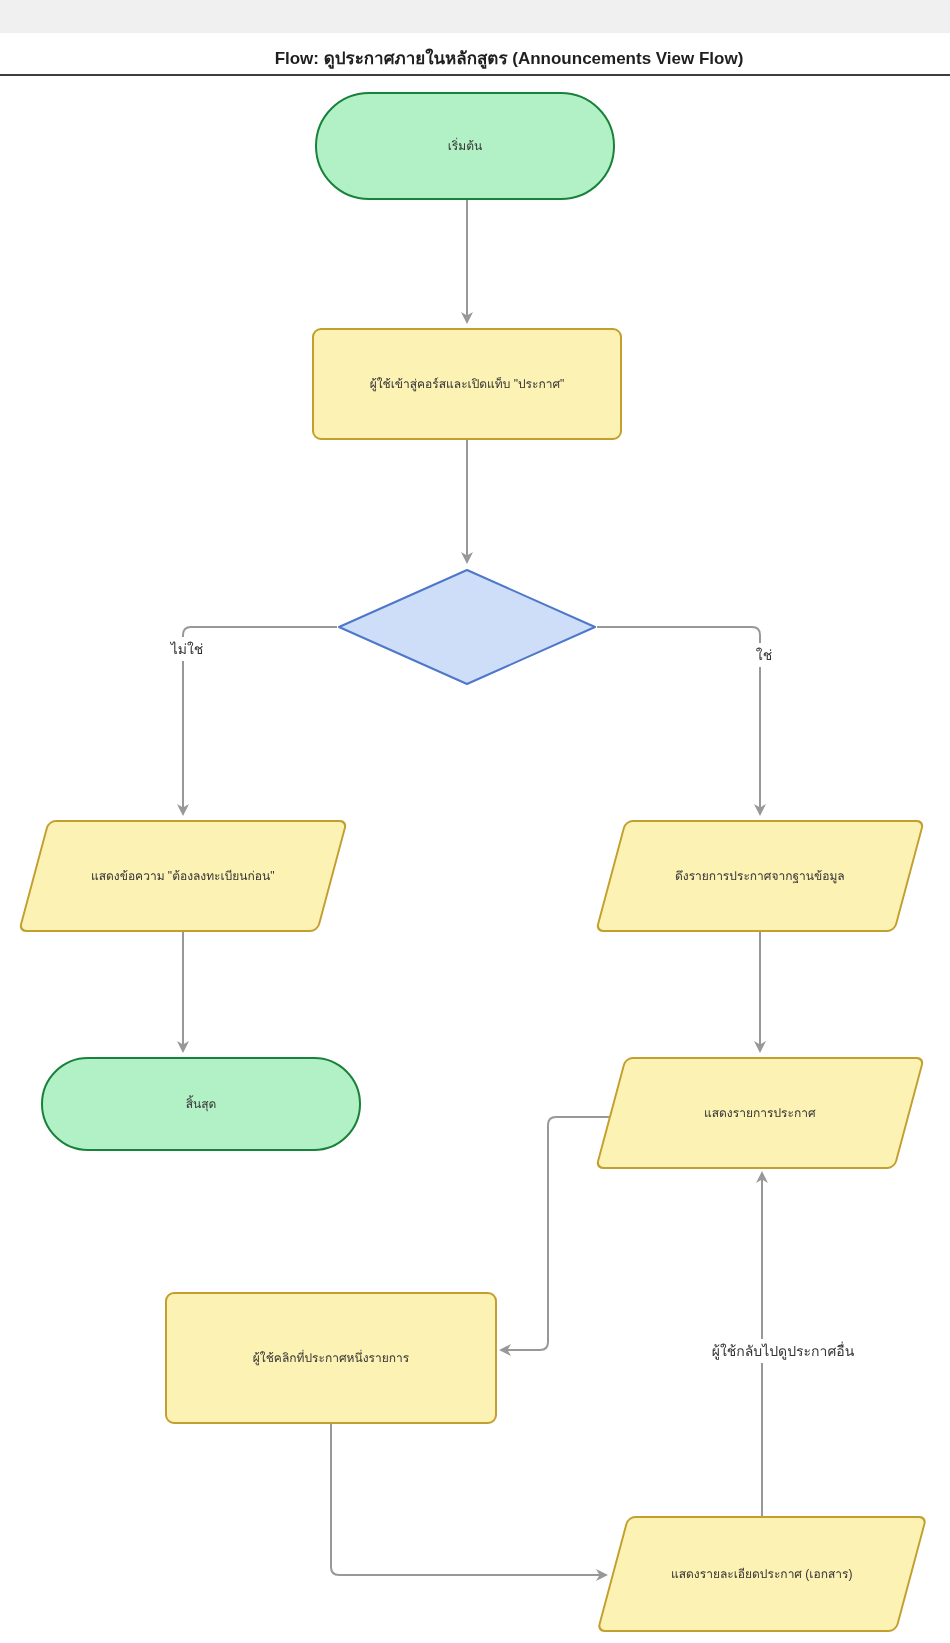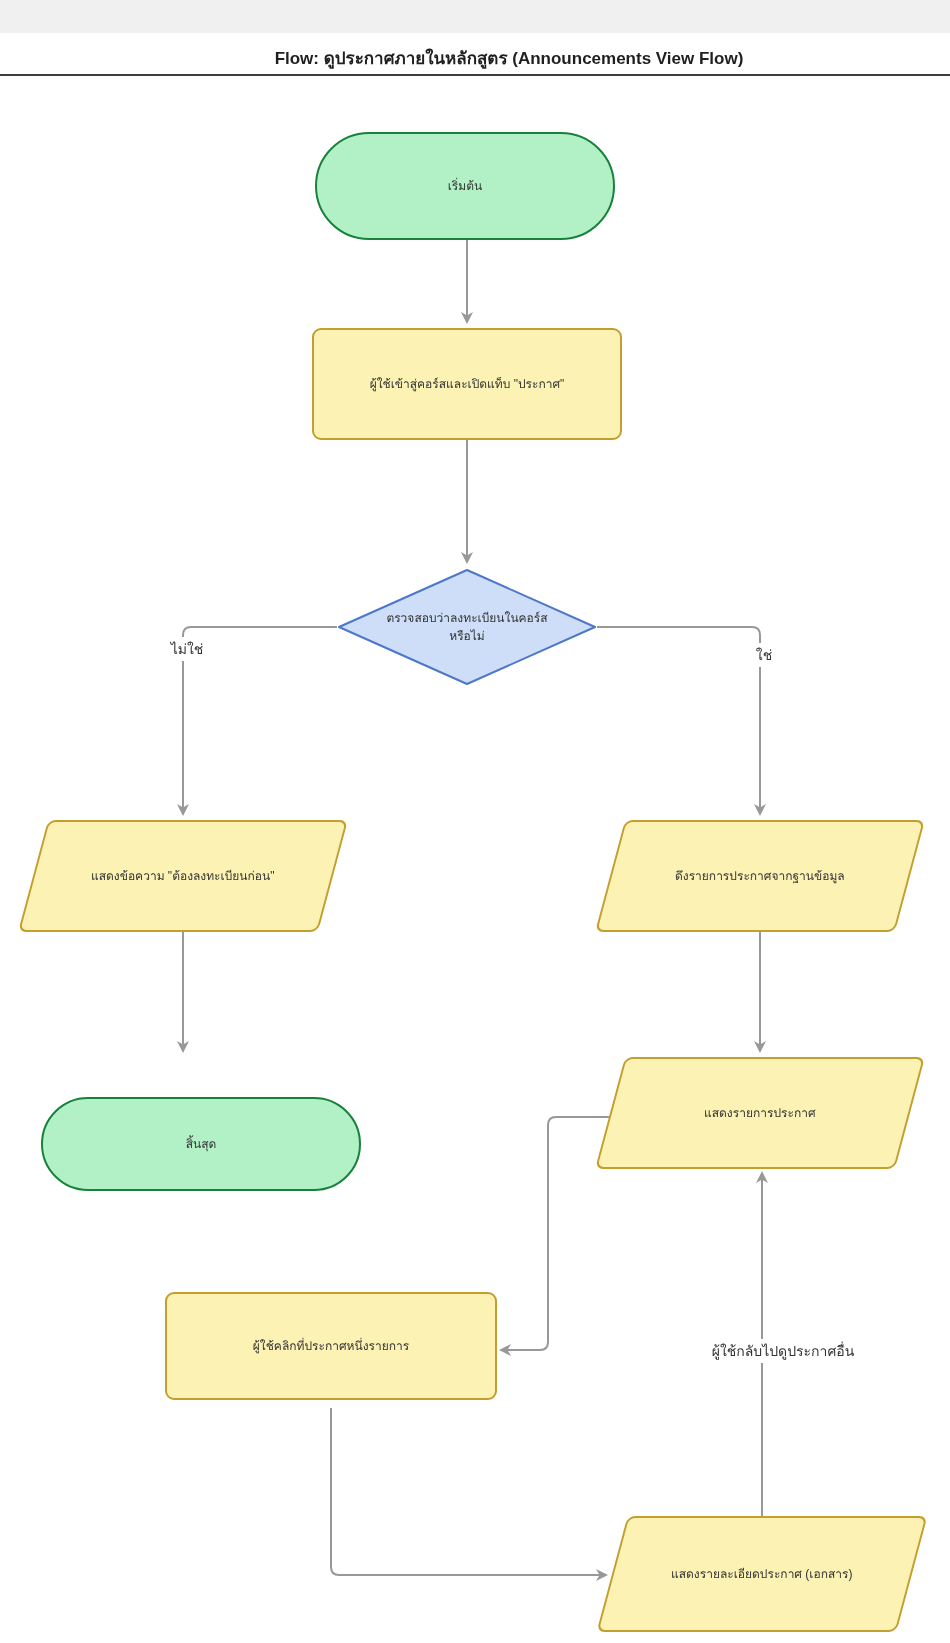--- a/index.html
+++ b/index.html
@@ -31,21 +31,20 @@
 
   .node {
     position: absolute; display: flex; align-items: center; justify-content: center;
     box-sizing: border-box; text-align: center;
     font-size: 12px; color: var(--node_text, #333333); line-height: 1.5;
   }
   .terminator {
     background: var(--terminator_fill, #b2f0c6);
     border: 2px solid var(--terminator_stroke, #18813a);
     border-radius: 54px;
-    margin-top: 40px;
   }
   .process {
     background: var(--process_fill, #fcf2b4);
     border: 2px solid var(--process_stroke, #c29f2e);
     border-radius: 9px;
   }
   .para {
     background: var(--process_fill, #fcf2b4);
     border: 2px solid var(--process_stroke, #c29f2e);
     border-radius: 8px;
@@ -99,22 +98,20 @@
 </div>
 
 <div class="node process" style="left:312px; top:328px; width:310px; height:112px">
   <span>ผู้ใช้เข้าสู่คอร์สและเปิดแท็บ "ประกาศ"</span>
 </div>
 
 <div class="diamond-wrap" style="left:337px; top:568px; width:260px; height:118px">
   <svg viewBox="0 0 260 118">
     <polygon class="diamond" points="130,2 258,59 130,116 2,59"></polygon>
   </svg>
-  <div class="diamond-label">ตรวจสอบว่าลงทะเบียนในคอร์ส
-หรือไม่</div>
 </div>
 
 <div class="edge-label" style="left:187px; top:649px">ไม่ใช่</div>
 <div class="edge-label" style="left:764px; top:655px">ใช่</div>
 
 <div class="node para" style="left:33px; top:820px; width:300px; height:112px">
   <span>แสดงข้อความ "ต้องลงทะเบียนก่อน"</span>
 </div>
 
 <div class="node para" style="left:610px; top:820px; width:300px; height:112px">
@@ -122,21 +119,21 @@
 </div>
 
 <div class="node terminator" style="left:41px; top:1057px; width:320px; height:94px">
   <span>สิ้นสุด</span>
 </div>
 
 <div class="node para" style="left:610px; top:1057px; width:300px; height:112px">
   <span>แสดงรายการประกาศ</span>
 </div>
 
-<div class="node process" style="left:165px; top:1292px; width:332px; height:108px">
+<div class="node process" style="left:165px; top:1292px; width:332px; height:132px">
   <span>ผู้ใช้คลิกที่ประกาศหนึ่งรายการ</span>
 </div>
 
 <div class="edge-label" style="left:783px; top:1351px">ผู้ใช้กลับไปดูประกาศอื่น</div>
 
 <div class="node para" style="left:612px; top:1516px; width:300px; height:116px">
   <span>แสดงรายละเอียดประกาศ (เอกสาร)</span>
 </div>
 
 </body></html>

